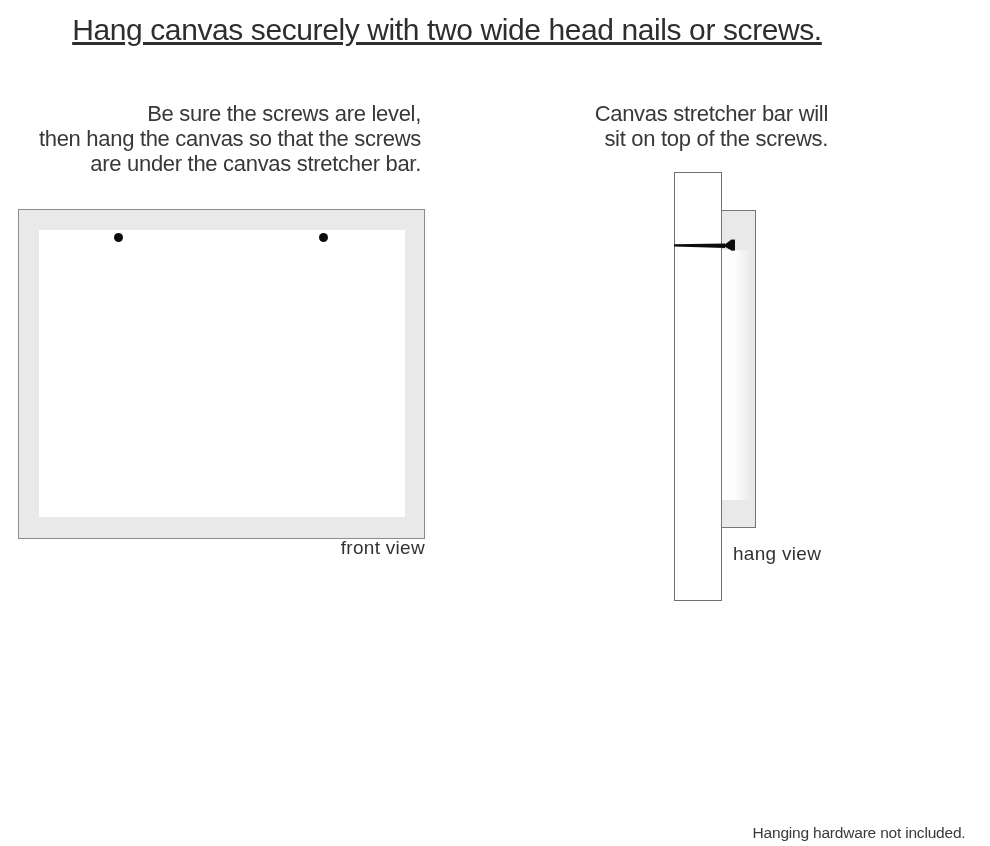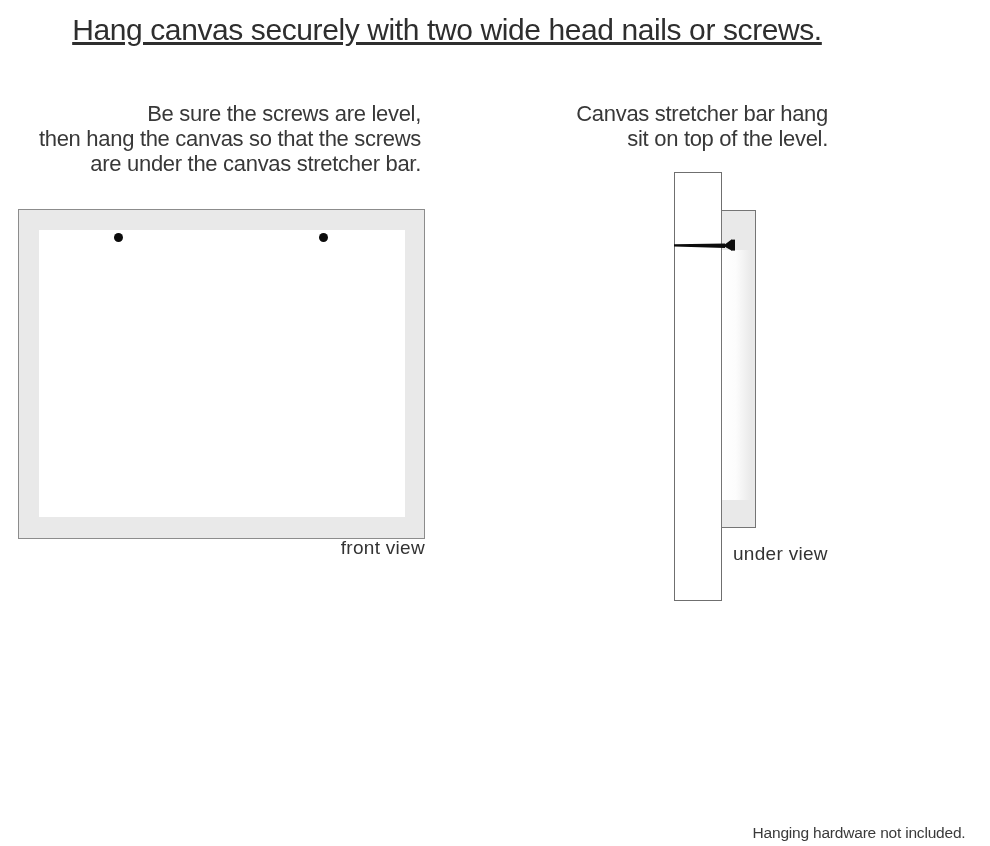--- a/index.html
+++ b/index.html
@@ -71,35 +71,35 @@
 
 <div id="title" class="abs nowrap">Hang canvas securely with two wide head nails or screws.</div>
 
 <div id="front-instruction" class="abs instruction">
   <div class="nowrap">Be sure the screws are level,</div>
   <div class="nowrap">then hang the canvas so that the screws</div>
   <div class="nowrap">are under the canvas stretcher bar.</div>
 </div>
 
 <div id="side-instruction" class="abs instruction">
-  <div class="nowrap">Canvas stretcher bar hang</div>
-  <div class="nowrap">sit on top of the level.</div>
+  <div class="nowrap">Canvas stretcher bar will</div>
+  <div class="nowrap">sit on top of the screws.</div>
 </div>
 
 <div id="front-frame" class="abs"></div>
 <div id="front-canvas" class="abs"></div>
 <div id="screw-dot-left" class="abs screw-dot"></div>
 <div id="screw-dot-right" class="abs screw-dot"></div>
 <div id="front-view-label" class="abs view-label nowrap">front view</div>
 
 <div id="side-wall" class="abs"></div>
 <div id="side-bar" class="abs"></div>
 <div id="side-bar-gap" class="abs"></div>
 <svg id="nail-icon" class="abs" viewBox="0 0 70 20" xmlns="http://www.w3.org/2000/svg">
   <polygon points="4,8.3 55,7.4 55,11.9 4,10.6" fill="#0c0c0c"></polygon>
   <polygon points="53,9.8 61.5,3.6 61.5,14.6" fill="#0c0c0c"></polygon>
   <rect x="61" y="3.6" width="4" height="11" fill="#0c0c0c"></rect>
 </svg>
-<div id="side-view-label" class="abs view-label nowrap">under view</div>
+<div id="side-view-label" class="abs view-label nowrap">hang view</div>
 
 <div id="footnote" class="abs">
   <div class="nowrap">Hanging hardware not included.</div>
 </div>
 
 </body></html>

